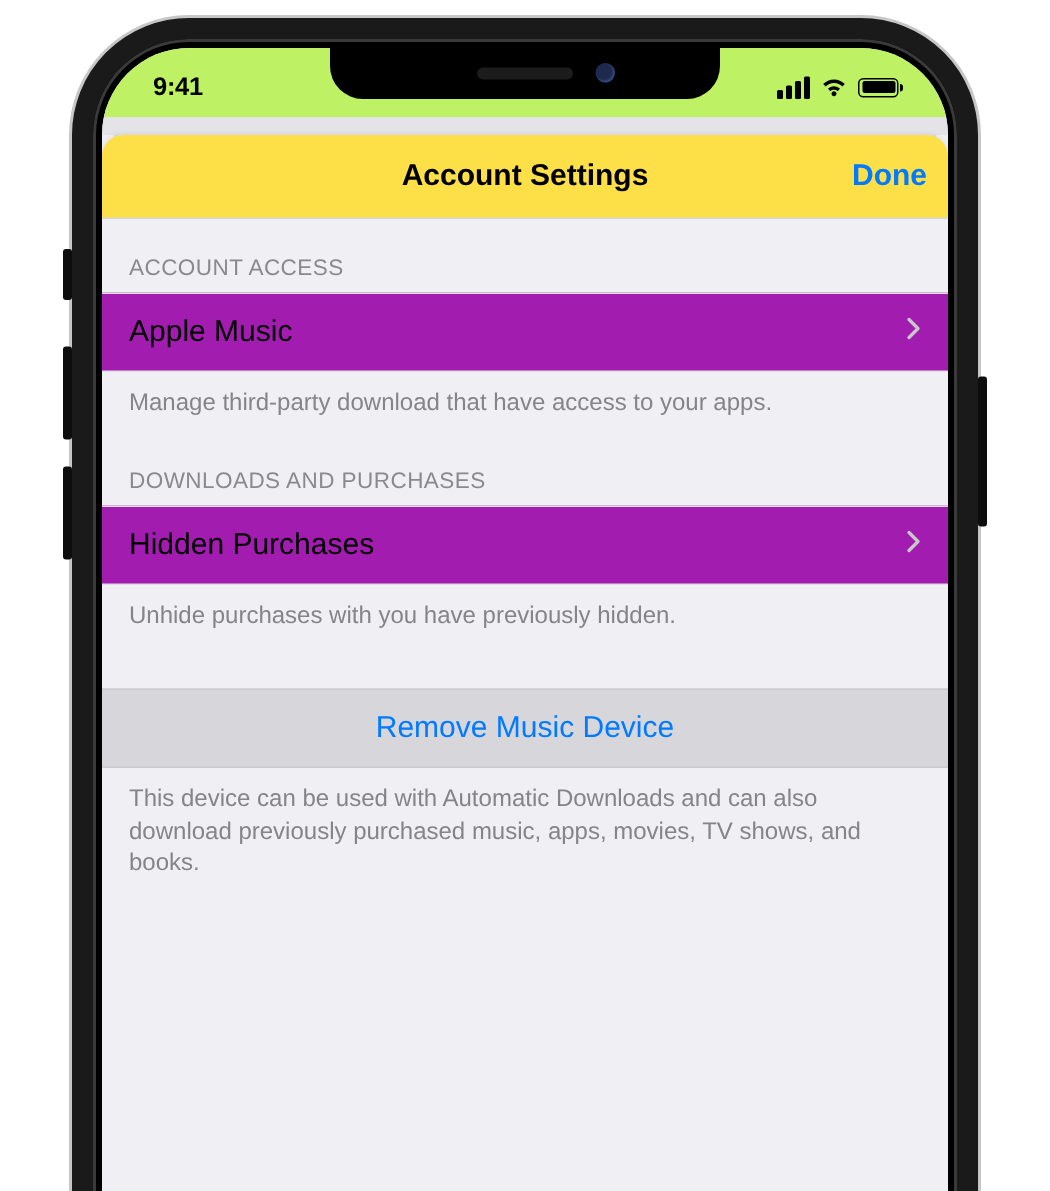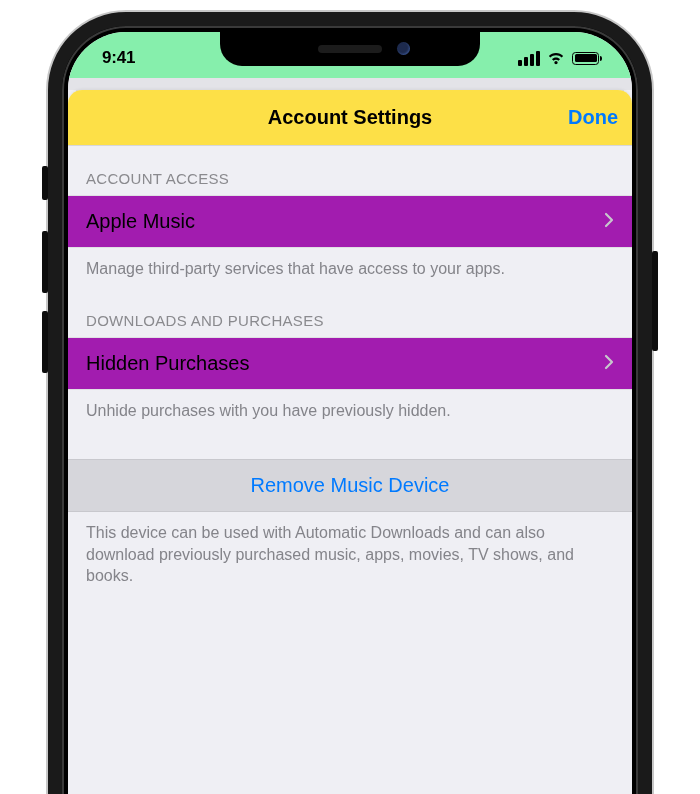--- a/index.html
+++ b/index.html
@@ -68,21 +68,21 @@
       box-shadow: inset -1px -1px 2px rgba(80,120,200,0.5);
     }
 
     
     .status-bar {
       height: 46px;
       display: flex;
       justify-content: space-between;
       align-items: center;
       padding: 0 30px 0 34px;
-      background: #86efac;
+      background: #bef264;
       position: relative;
       z-index: 3;
     }
     .status-time {
       font-weight: 600;
       font-size: 17px;
       letter-spacing: -0.2px;
       margin-top: 6px;
     }
     .status-right {
@@ -241,21 +241,21 @@
 
       <div class="section-header">ACCOUNT ACCESS</div>
       <div class="cell">
         <span>Apple Music</span>
         <span class="chevron">
           <svg width="10" height="16" viewBox="0 0 10 16">
               <path fill="none" stroke="#c7c7cc" stroke-width="2.2" stroke-linecap="round" stroke-linejoin="round" d="M2 2l6 6-6 6"></path>
             </svg>
         </span>
       </div>
-      <div class="footer-text">Manage third-party services that have access to your apps.</div>
+      <div class="footer-text">Manage third-party download that have access to your apps.</div>
 
       <div class="section-header tight">DOWNLOADS AND PURCHASES</div>
       <div class="cell">
         <span>Hidden Purchases</span>
         <span class="chevron">
           <svg width="10" height="16" viewBox="0 0 10 16">
               <path fill="none" stroke="#c7c7cc" stroke-width="2.2" stroke-linecap="round" stroke-linejoin="round" d="M2 2l6 6-6 6"></path>
             </svg>
         </span>
       </div>

